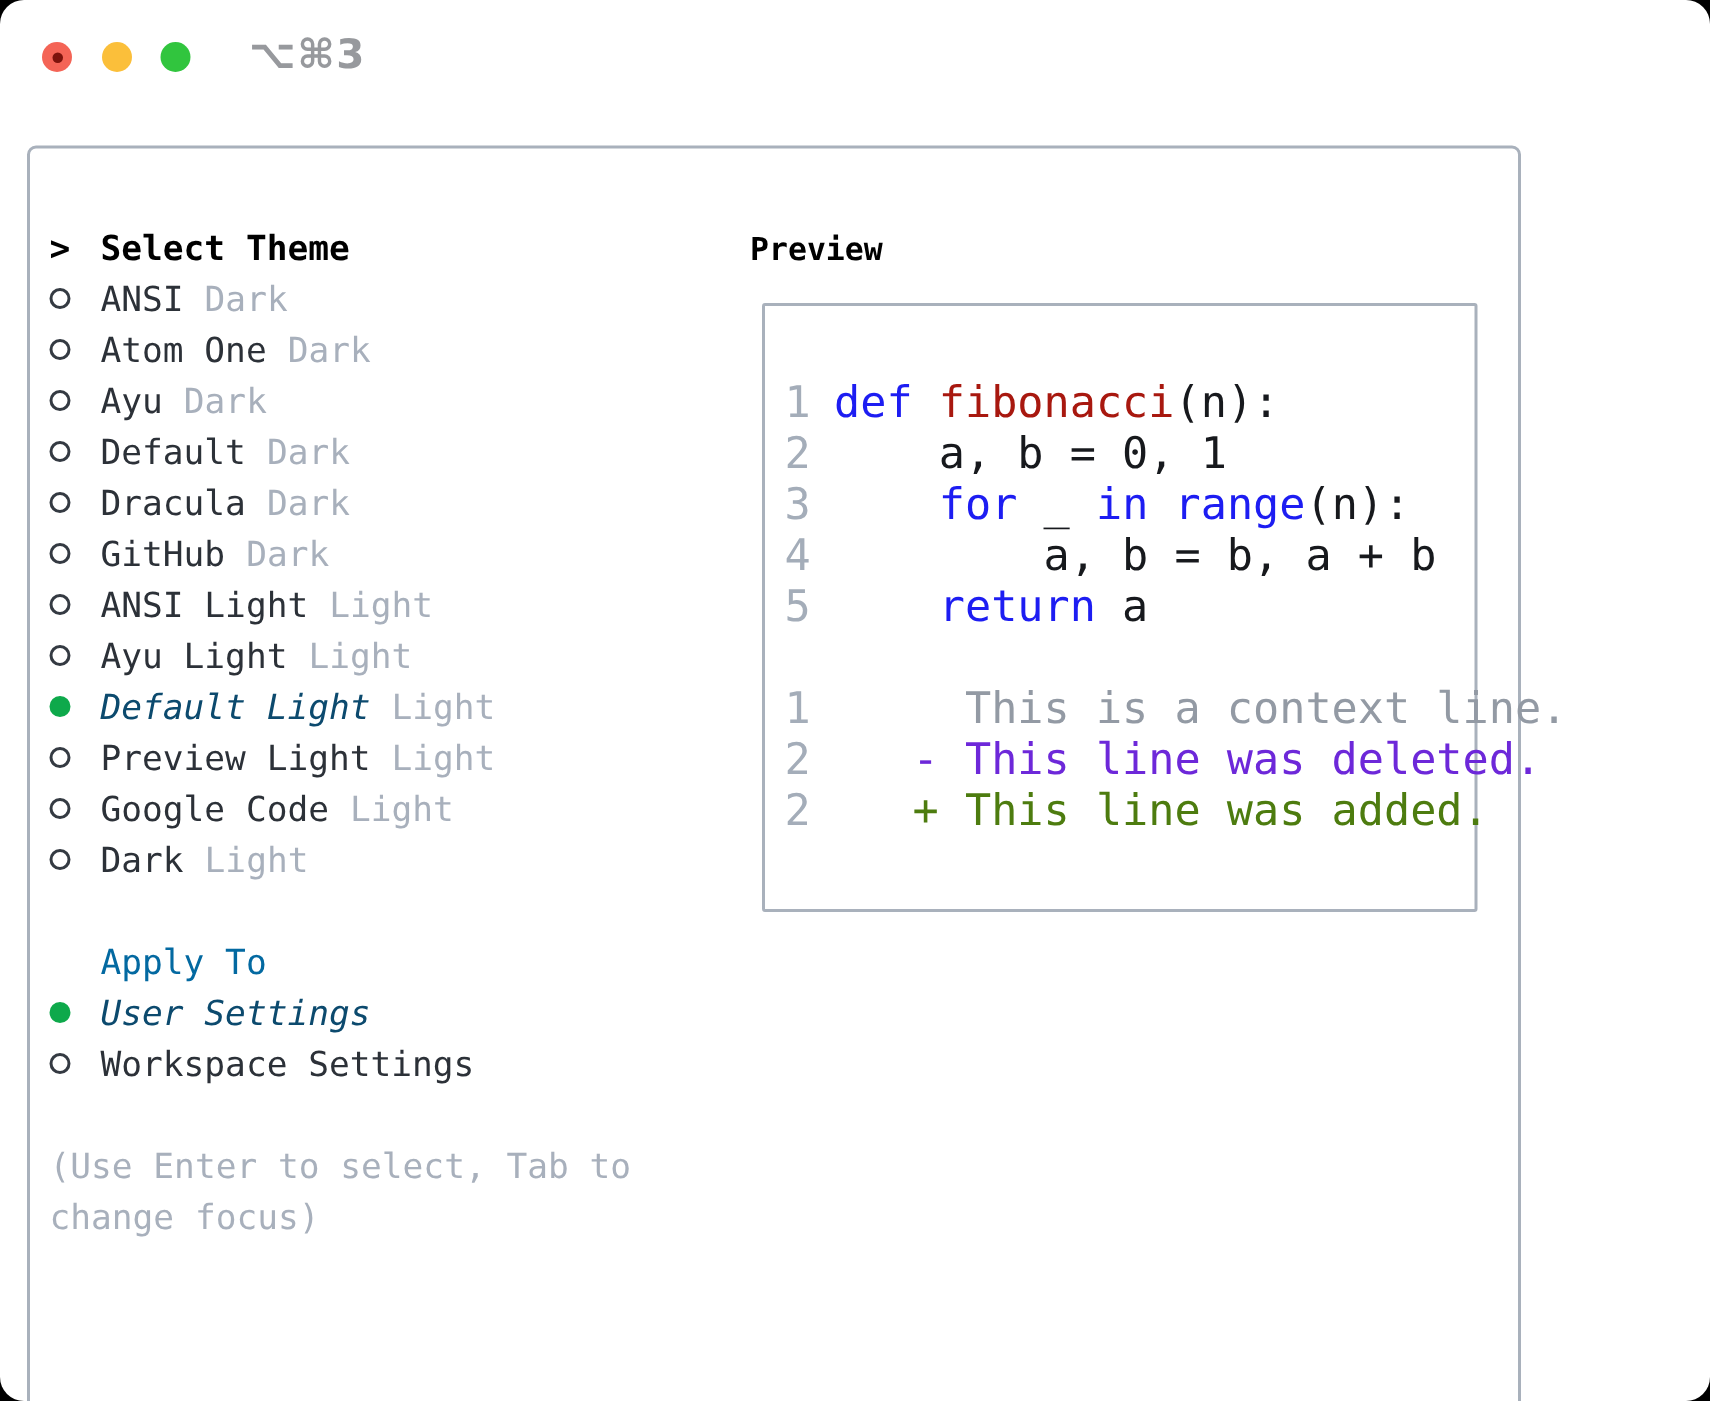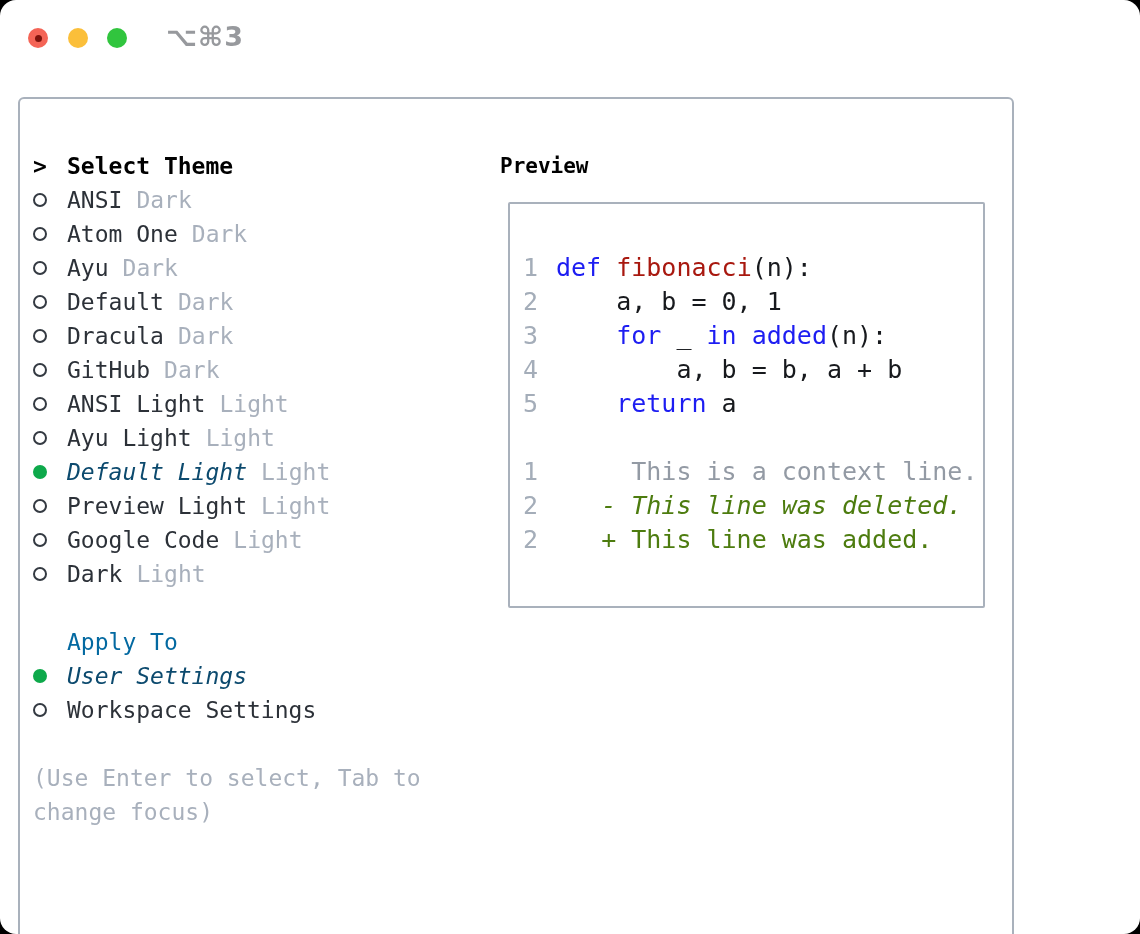--- a/index.html
+++ b/index.html
@@ -44,27 +44,27 @@
   .help { color:#a8b0bc; }
   
   .preview-label {
     position:absolute; left:480px; top:50px; font-size:21px; line-height:34px;
     font-weight:bold; color:#000;
   }
   .preview-box {
     position:absolute; left:488px; top:103px; width:477px; height:406px;
     border:2px solid #a9b1bc; border-radius:2px; box-sizing:border-box;
   }
-  .preview-content { position:absolute; left:13px; top:47px; font-size:25px; line-height:34px; }
+  .preview-content { position:absolute; left:13px; top:47px; font-size:29px; line-height:34px; }
   .ln { display:inline-block; width:15px; margin-right:18px; text-align:right; color:#a4adb9; }
   .code { white-space:pre; color:#17191d; }
   .kw { color:#1d1df2; }
   .fn { color:#a8180f; }
   .diff-context .code { color:#939aa4; }
-  .diff-deleted .code { color:#4d7c0f;font-style:italic; }
+  .diff-deleted .code { color:#6d28d9; }
   .diff-added   .code { color:#4d7c0f; }
   .gap-row { height:34px; }
 </style>
 </head>
 <body>
 
 <div class="window">
 
   <span class="light light-close"></span>
   <span class="light light-min"></span>
@@ -118,21 +118,21 @@
 
     <div class="preview-label">Preview</div>
 
     <div class="preview-box">
       <div class="preview-content">
         <div id="code-lines">
   <div class="row code-line"><span class="ln">1</span><span class="code"><span class="kw">def</span><span> </span><span class="fn">fibonacci</span><span>(n):</span></span></div>
 
   <div class="row code-line"><span class="ln">2</span><span class="code"><span>    a, b = 0, 1</span></span></div>
 
-  <div class="row code-line"><span class="ln">3</span><span class="code"><span>    </span><span class="kw">for</span><span> _ </span><span class="kw">in</span><span> </span><span class="kw">added</span><span>(n):</span></span></div>
+  <div class="row code-line"><span class="ln">3</span><span class="code"><span>    </span><span class="kw">for</span><span> _ </span><span class="kw">in</span><span> </span><span class="kw">range</span><span>(n):</span></span></div>
 
   <div class="row code-line"><span class="ln">4</span><span class="code"><span>        a, b = b, a + b</span></span></div>
 
   <div class="row code-line"><span class="ln">5</span><span class="code"><span>    </span><span class="kw">return</span><span> a</span></span></div>
 </div>
         <div class="gap-row"></div>
         <div id="diff-lines">
   <div class="row code-line diff-context"><span class="ln">1</span><span class="code">     This is a context line.</span></div>
 
   <div class="row code-line diff-deleted"><span class="ln">2</span><span class="code">   - This line was deleted.</span></div>

